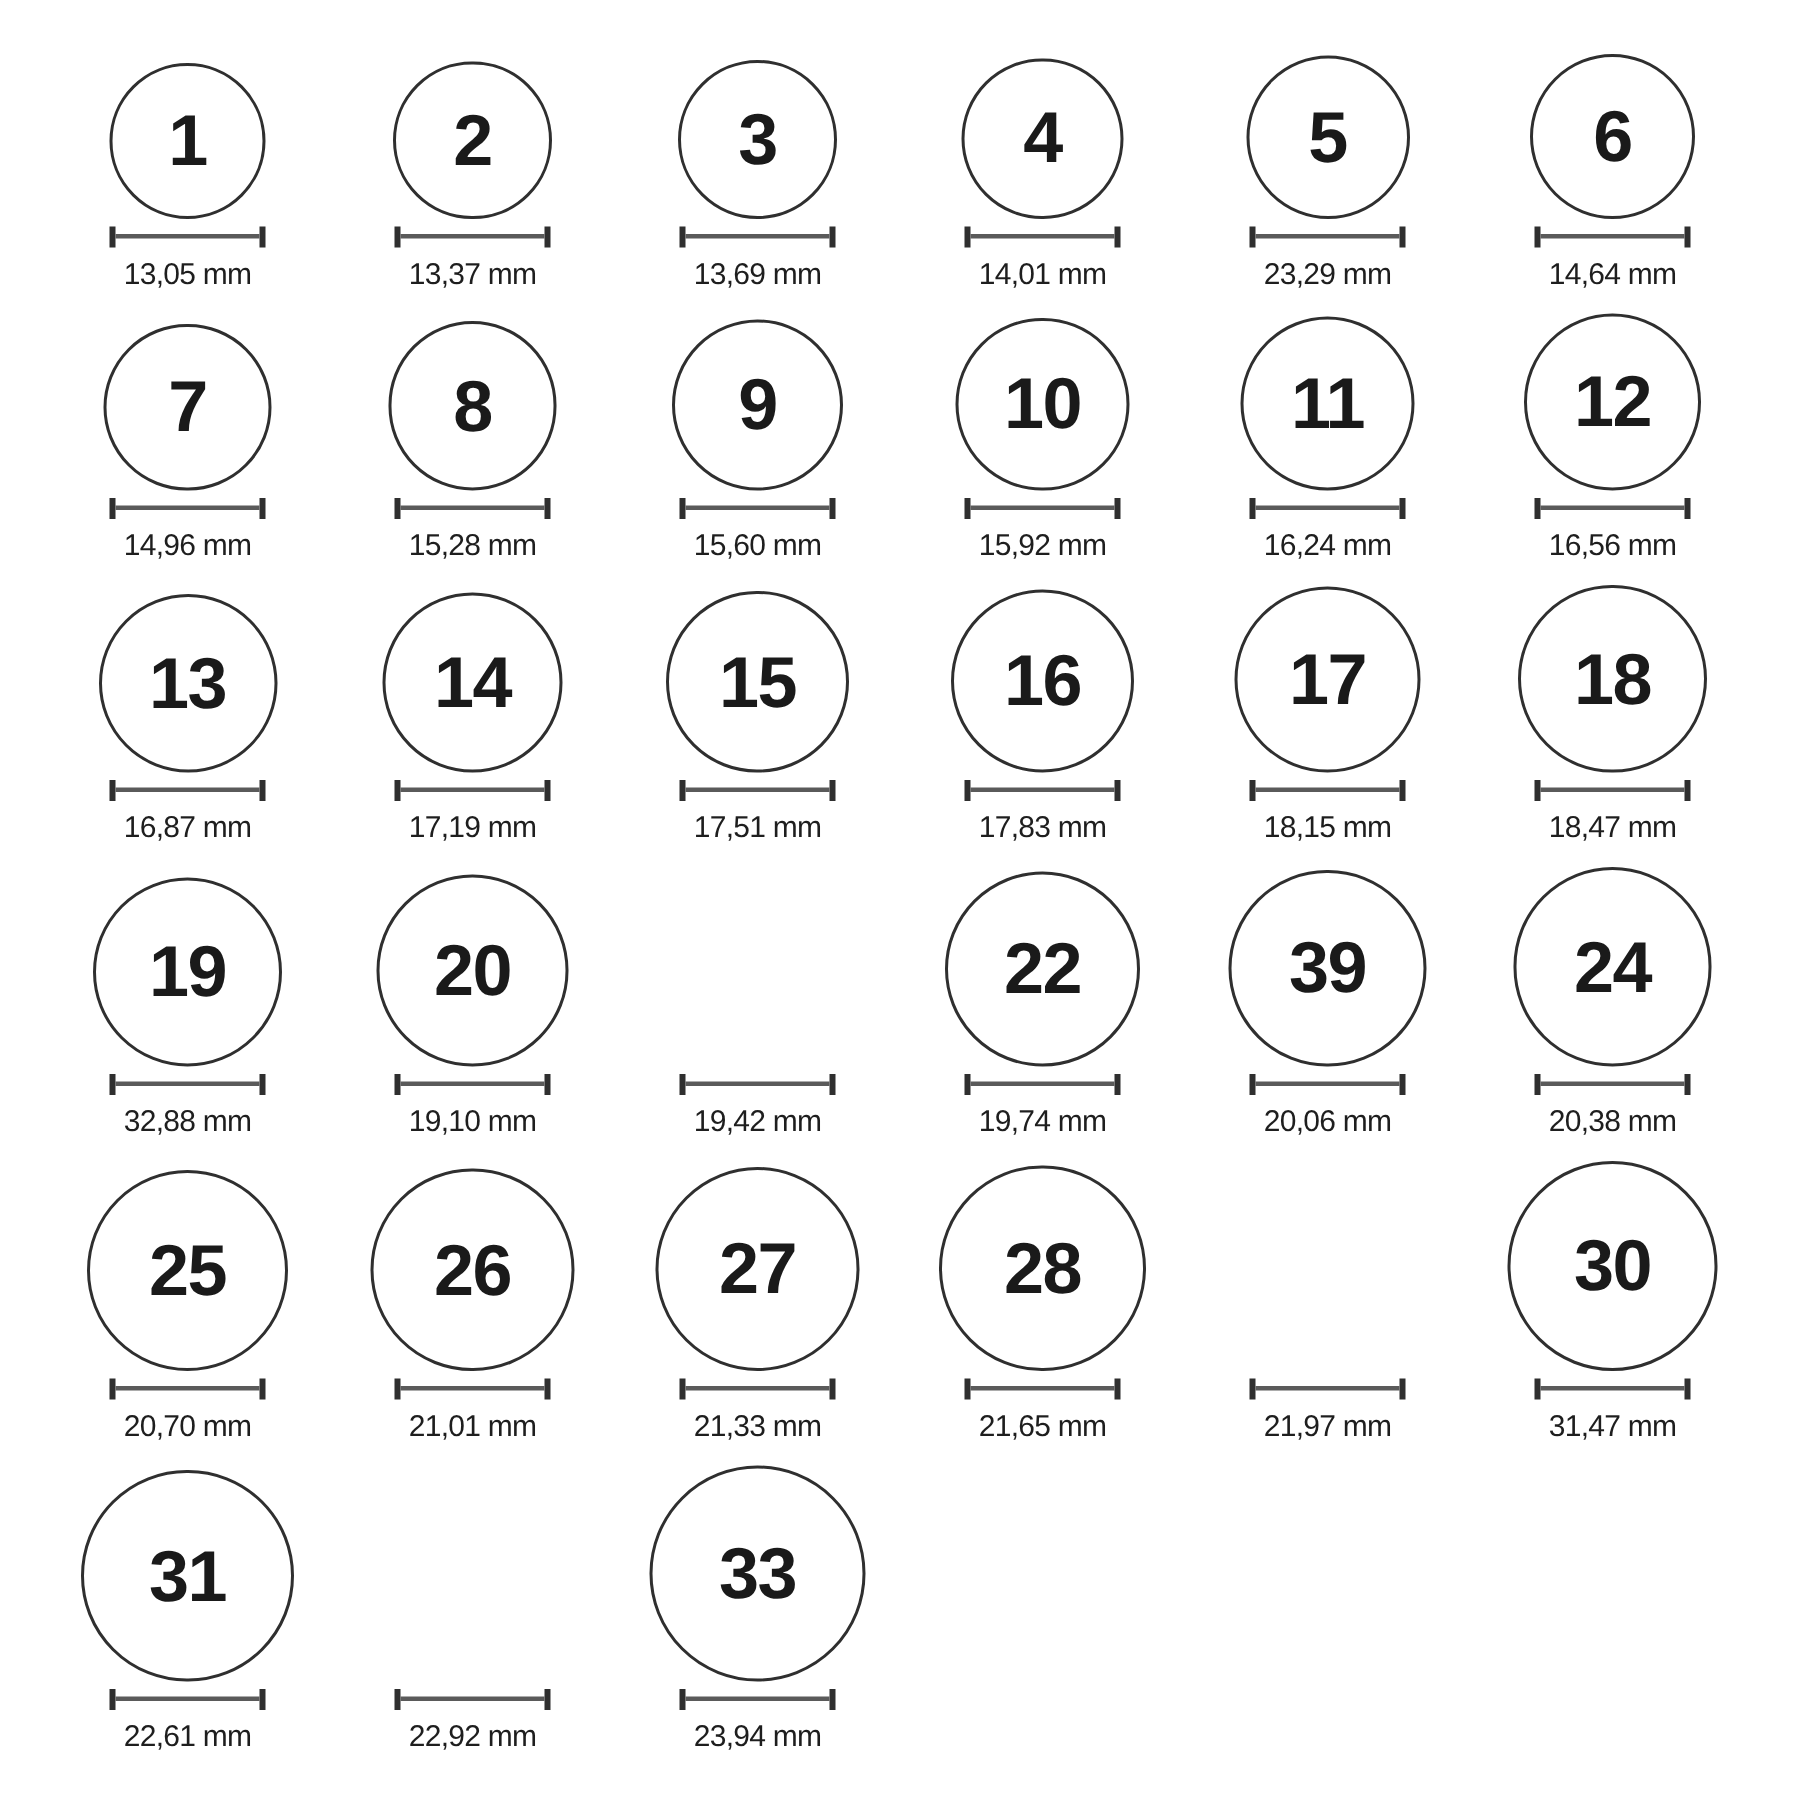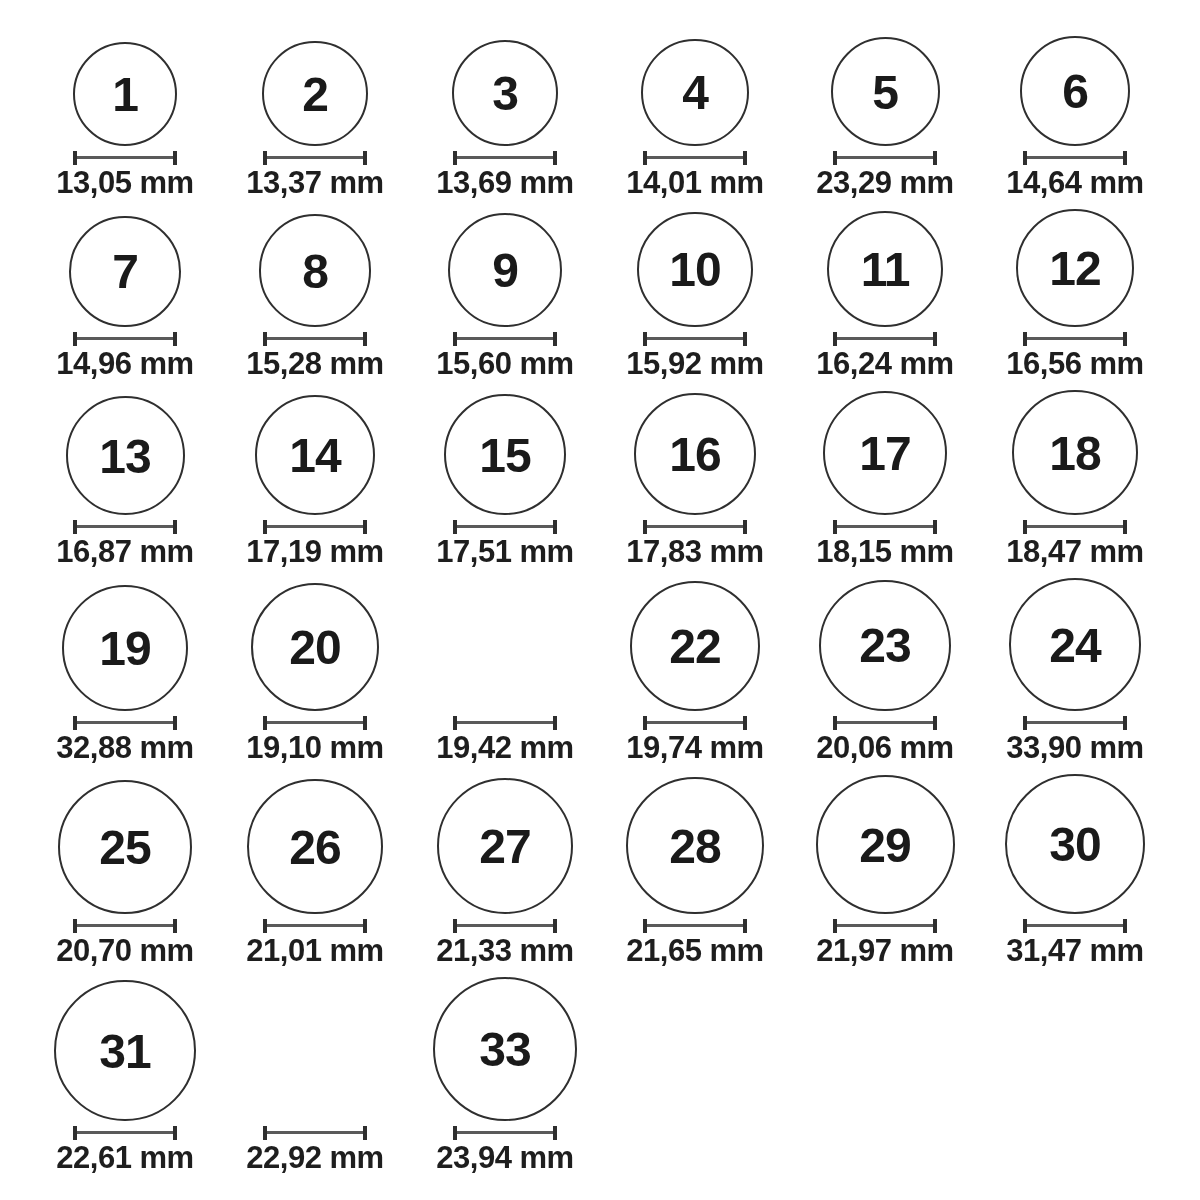--- a/index.html
+++ b/index.html
@@ -61,22 +61,22 @@
     content: "";
     position: absolute;
     left: 0;
     right: 0;
     top: 5px;
     height: 3px;
     background: var(--measure-line, #5a5a5a);
   }
   .dia-label {
     margin-top: 4px;
-    font-weight: bold;
-    font-size: 31px;
+    font-weight: normal;
+    font-size: 20px;
     letter-spacing: -0.5px;
     color: var(--label-text, #1e1e1e);
     line-height: 28px;
     white-space: nowrap;
     text-align: right;
   }
   .spacer {
     visibility: hidden;
   }
 </style>
@@ -237,31 +237,31 @@
       </div>
       <div class="cell">
         <div class="circle" style="width:130.3px;height:130.3px">
           <span class="num">22</span>
         </div>
         <div class="measure"></div>
         <div class="dia-label">19,74 mm</div>
       </div>
       <div class="cell">
         <div class="circle" style="width:131.5px;height:131.5px">
-          <span class="num">23</span>
+          <span class="num">39</span>
         </div>
         <div class="measure"></div>
         <div class="dia-label">20,06 mm</div>
       </div>
       <div class="cell">
         <div class="circle" style="width:132.8px;height:132.8px">
           <span class="num">24</span>
         </div>
         <div class="measure"></div>
-        <div class="dia-label">33,90 mm</div>
+        <div class="dia-label">20,38 mm</div>
       </div>
     </div>
     <div class="row">
       <div class="cell">
         <div class="circle" style="width:134.0px;height:134.0px">
           <span class="num">25</span>
         </div>
         <div class="measure"></div>
         <div class="dia-label">20,70 mm</div>
       </div>
@@ -280,23 +280,20 @@
         <div class="dia-label">21,33 mm</div>
       </div>
       <div class="cell">
         <div class="circle" style="width:137.8px;height:137.8px">
           <span class="num">28</span>
         </div>
         <div class="measure"></div>
         <div class="dia-label">21,65 mm</div>
       </div>
       <div class="cell">
-        <div class="circle" style="width:139.0px;height:139.0px">
-          <span class="num">29</span>
-        </div>
         <div class="measure"></div>
         <div class="dia-label">21,97 mm</div>
       </div>
       <div class="cell">
         <div class="circle" style="width:140.3px;height:140.3px">
           <span class="num">30</span>
         </div>
         <div class="measure"></div>
         <div class="dia-label">31,47 mm</div>
       </div>

